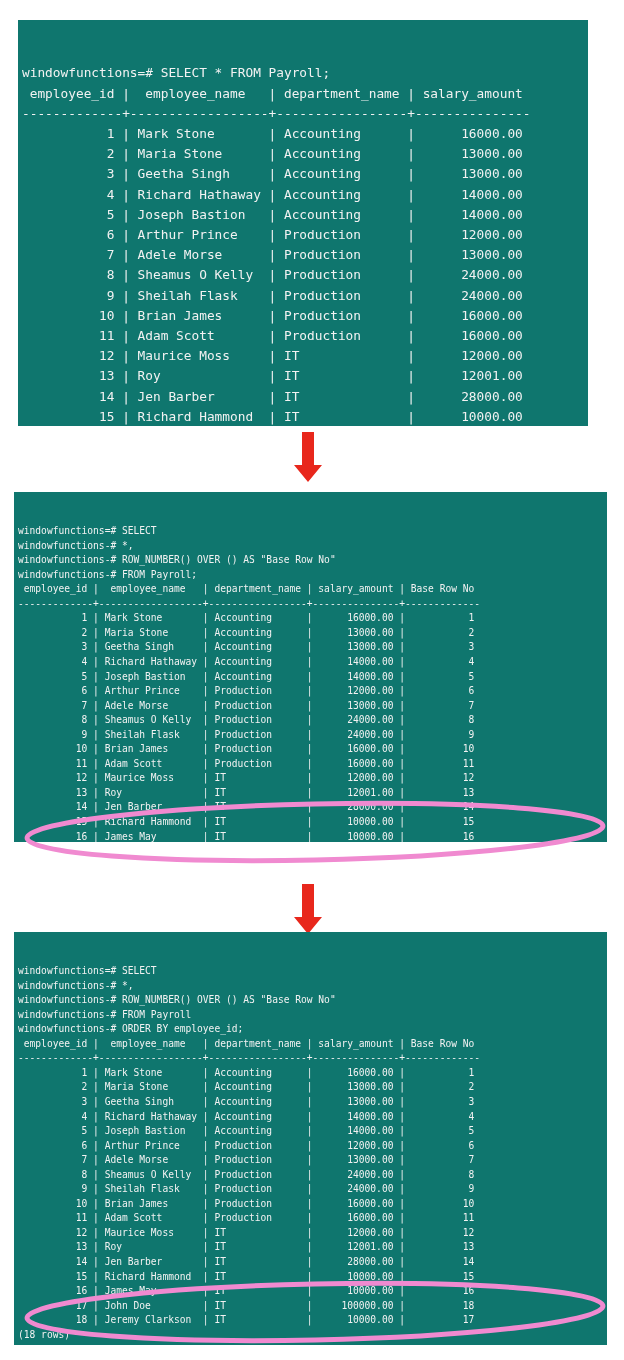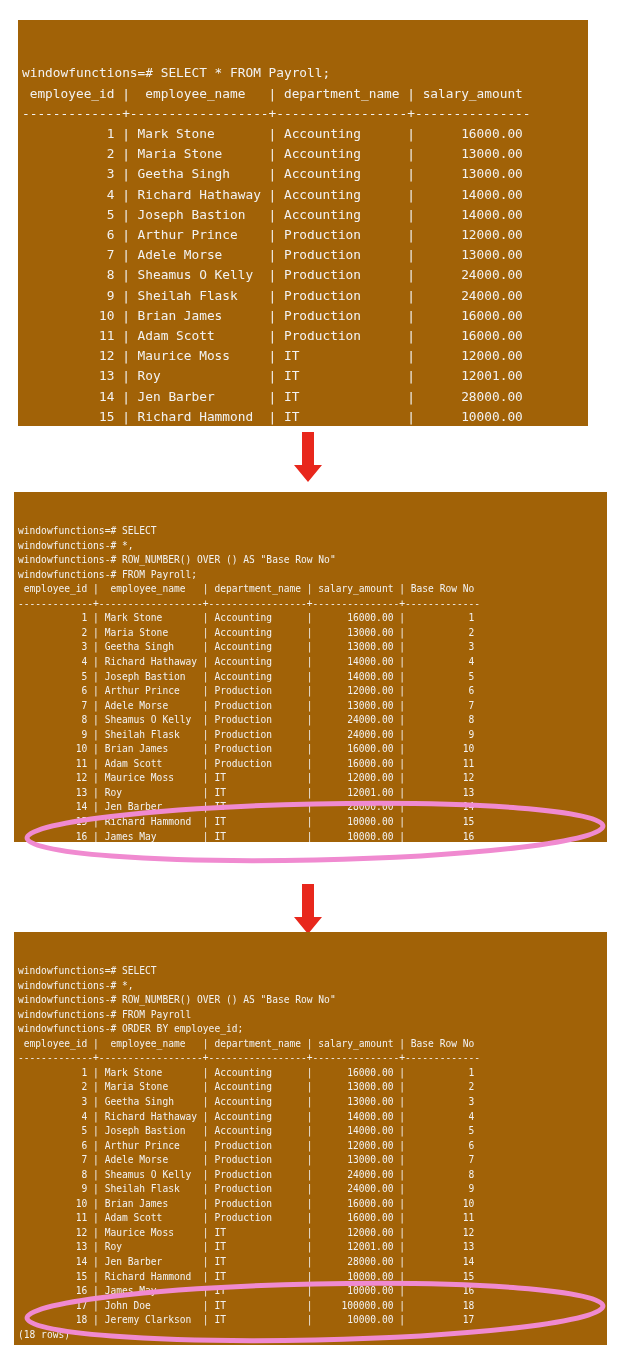--- a/index.html
+++ b/index.html
@@ -10,21 +10,21 @@
   body {
     width: 624px;
     height: 1360px;
     position: relative;
     font-family: "DejaVu Sans Mono", "Liberation Mono", monospace;
     overflow: hidden;
   }
 
   .terminal {
     position: absolute;
-    background: #a16207;
+    background: #0f766e;
     color: #f2f2f2;
     white-space: pre;
     overflow: hidden;
     box-sizing: border-box;
   }
 
   
   #block1 {
     left: 18px;
     top: 20px;

